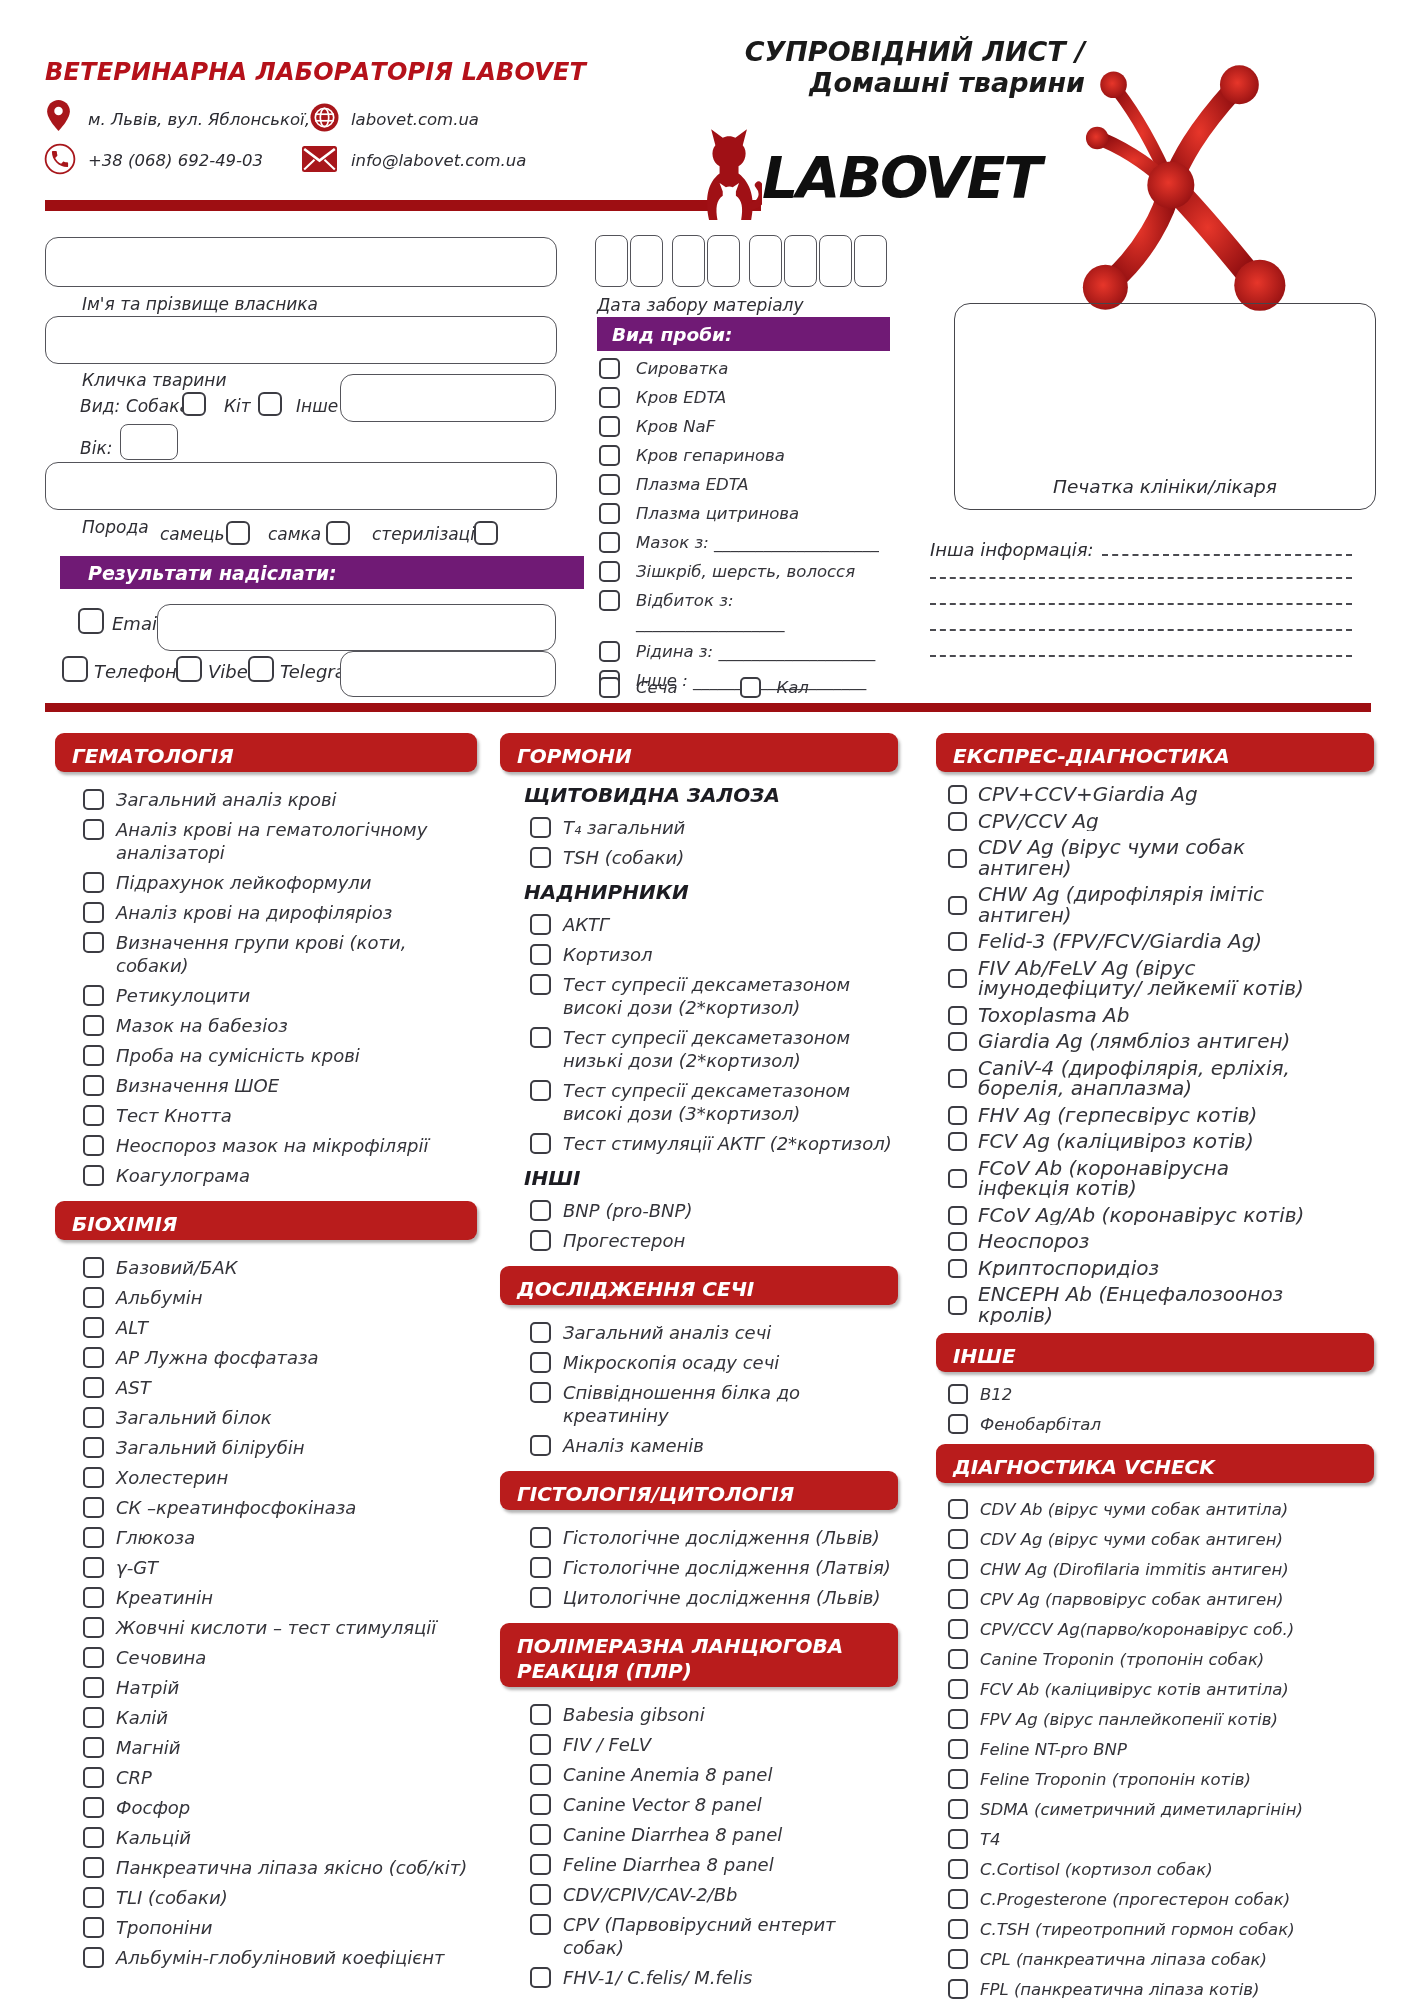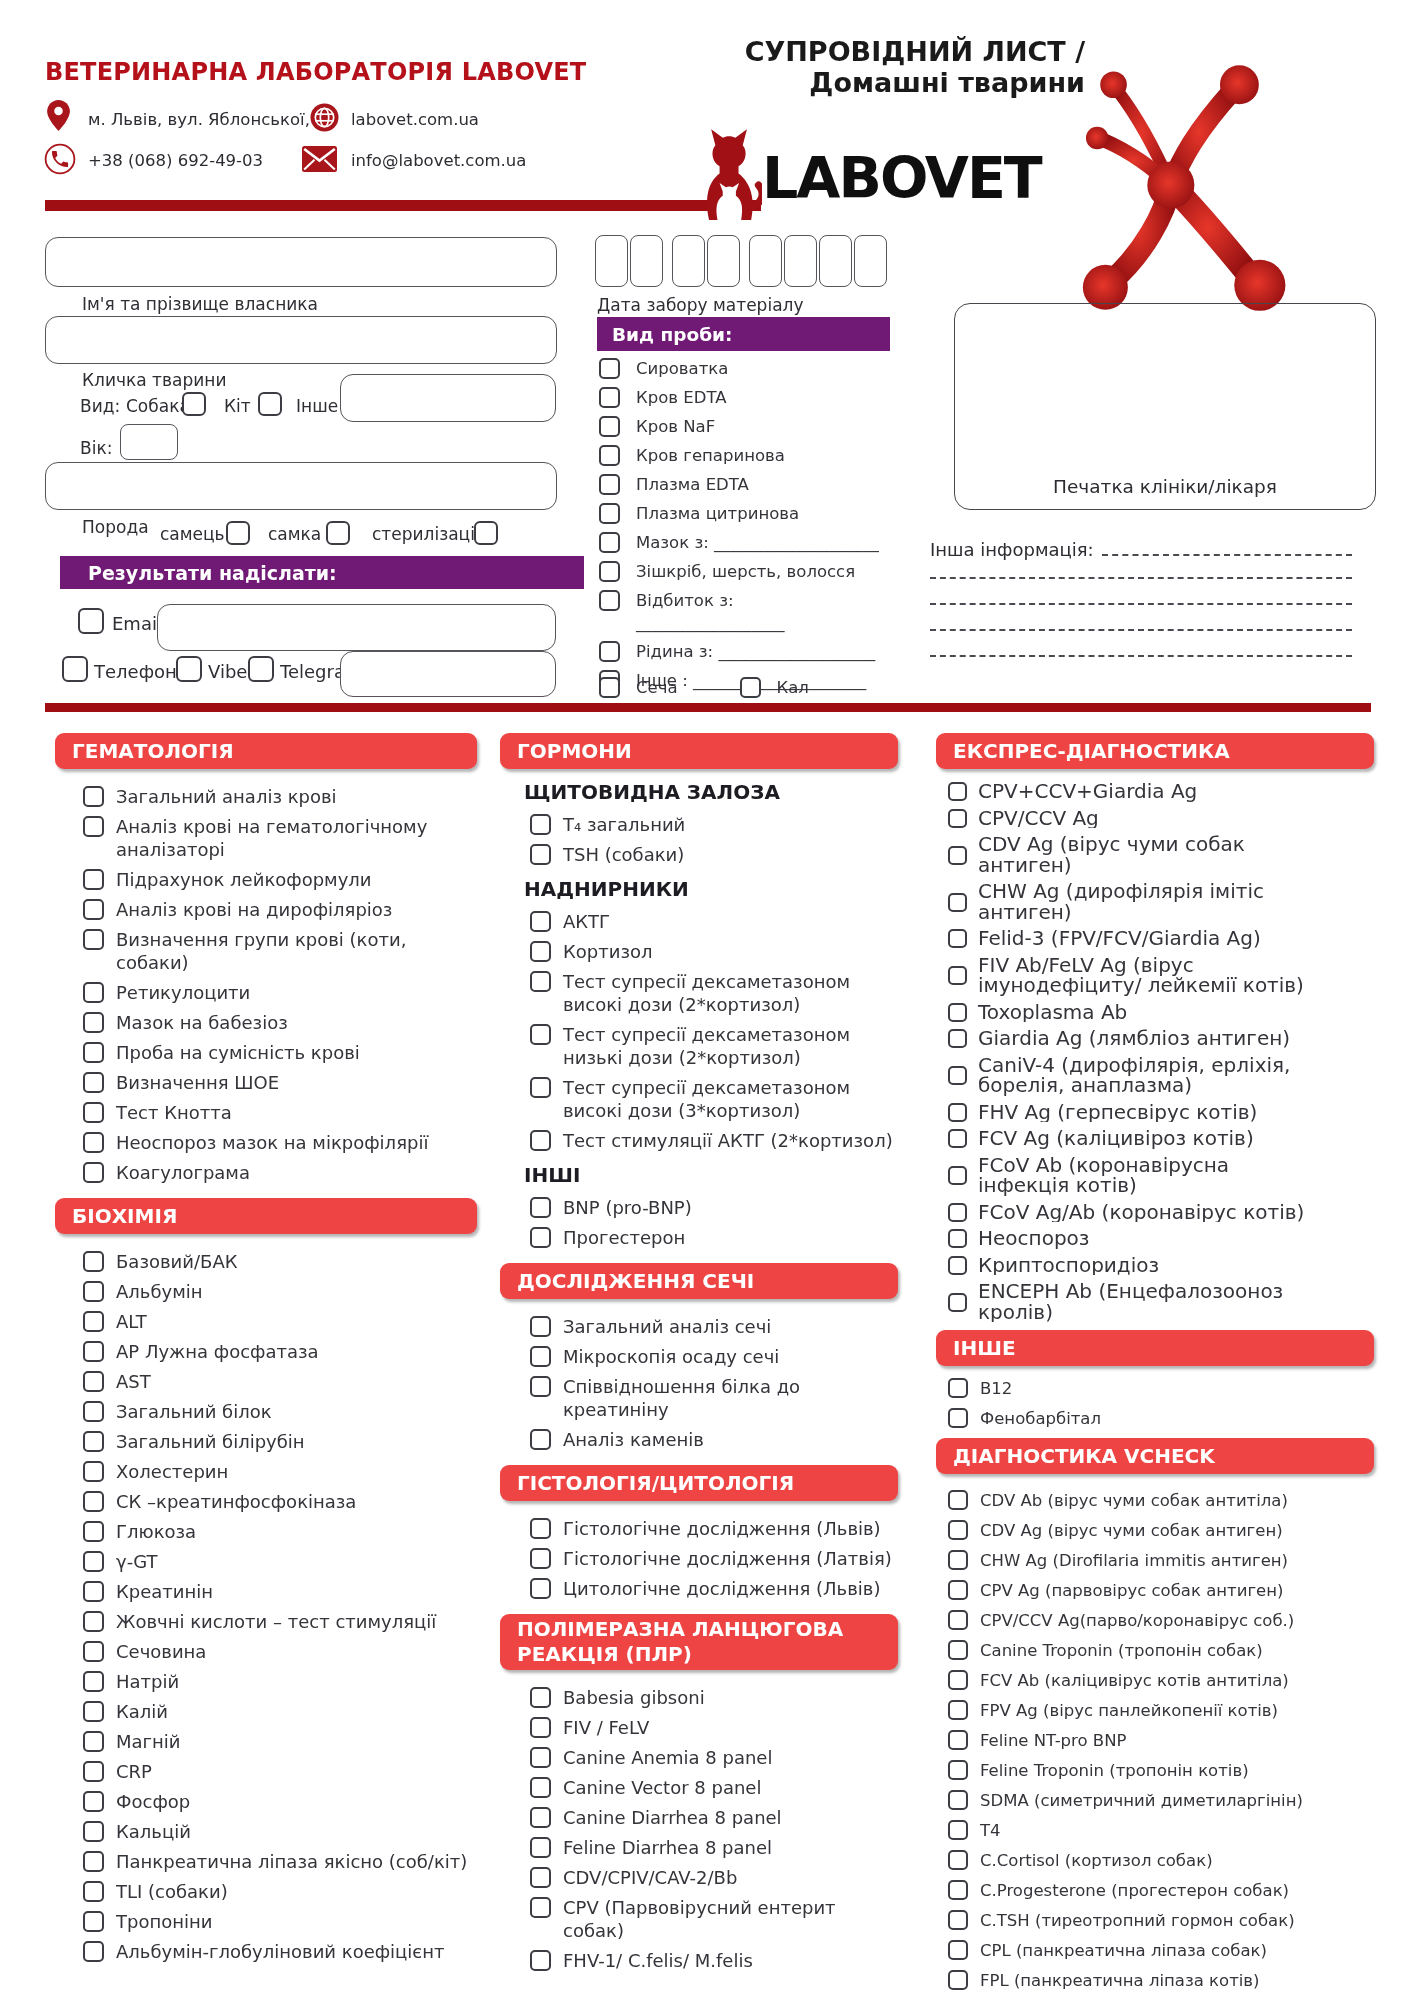--- a/index.html
+++ b/index.html
@@ -1,17 +1,17 @@
 <!DOCTYPE html>
 <html><head>
 <meta charset="utf-8">
 <style>
   html,body{margin:0;padding:0;background:#fff;}
   body{font-family:"DejaVu Sans","Liberation Sans",sans-serif;color:#34343a;}
-  .page{position:relative;width:1383px;height:2000px;background:#fff;overflow:hidden;}
+  .page{position:relative;width:1383px;height:2000px;background:#fff;overflow:hidden;font-style:italic;}
   .abs{position:absolute;}
   
   .brand{left:45px;top:58px;font-size:24px;font-weight:700;color:#b5111a;letter-spacing:.2px;}
   .doc-title{left:600px;top:36px;width:485px;text-align:right;font-size:27px;font-weight:700;color:#1a1a1a;}
   .contact-txt{font-size:16.5px;color:#2c2c32;}
   .redbar{background:#9e0e12;}
   .logo-text{font-size:57px;font-weight:800;color:#0f0f0f;letter-spacing:-2px;line-height:1;}
   
   .input{position:absolute;box-sizing:border-box;border:1.8px solid #54545a;border-radius:13px;background:#fff;}
   .flabel{position:absolute;font-size:17px;color:#2e2e34;white-space:nowrap;}
@@ -19,21 +19,21 @@
   .cbx.small{width:26px;height:26px;}
   
   .minihdr{position:absolute;background:#701a75;color:#fff;font-weight:700;display:flex;align-items:center;}
   
   .dbox{position:absolute;width:33px;height:52px;box-sizing:border-box;border:1.8px solid #54545a;border-radius:8px;background:#fff;top:235px;}
   
   .stamp{left:930px;top:303px;width:422px;height:207px;box-sizing:border-box;border:1.7px solid #46464c;border-radius:16px;margin-left:24px;}
   .dashline{position:absolute;left:930px;width:422px;height:13px;border-bottom:2px dashed #4a4a50;}
   
   .col{position:absolute;top:733px;}
-  .sec-hdr{box-sizing:border-box;min-height:36px;background:#ef4444;color:#fff;font-size:20px;font-weight:700;border-radius:9px;display:flex;align-items:center;padding:3px 8px 3px 17px;box-shadow:2px 3px 3px rgba(40,40,40,.35);margin:0 0 16px 0;white-space:pre-line;line-height:1.25;}
+  .sec-hdr{box-sizing:border-box;min-height:36px;background:#b91c1c;color:#fff;font-size:20px;font-weight:700;border-radius:9px;display:flex;align-items:center;padding:11px 8px 3px 17px;box-shadow:2px 3px 3px rgba(40,40,40,.35);margin:0 0 16px 0;white-space:pre-line;line-height:1.25;}
   .subhead{font-size:20px;font-weight:700;color:#1c1c22;margin:11px 0 9px 24px;line-height:24px;}
   .row{display:flex;align-items:flex-start;overflow:hidden;}
   .row .cb{flex:none;box-sizing:border-box;border:2.3px solid #3c3c43;border-radius:5px;background:#fff;}
   .row .lbl{display:block;}
   
   .lst-a .row{margin-bottom:7px;font-size:18px;line-height:23px;}
   .lst-a .cb{width:21px;height:21px;margin:1px 12px 0 28px;}
   .lst-a{margin-bottom:14px;}
   .c2 .cb{margin-left:30px;}
   

